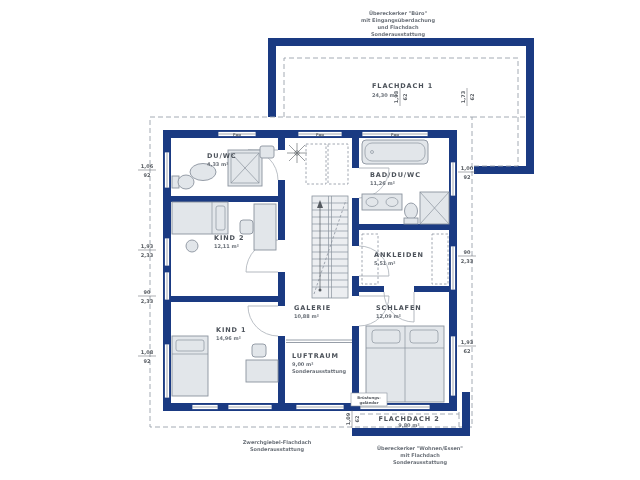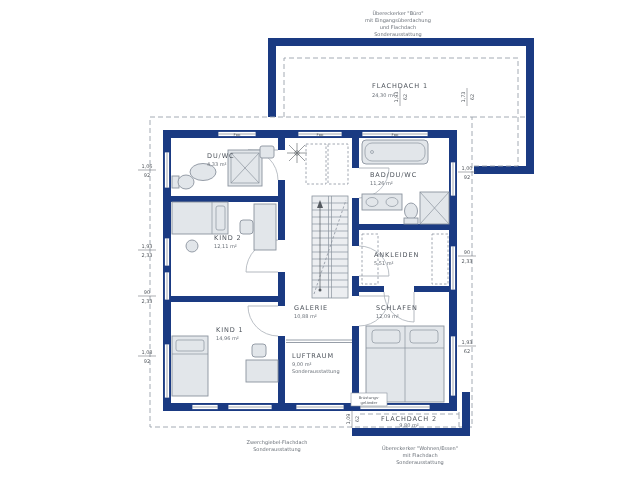--- a/index.html
+++ b/index.html
@@ -1,17 +1,17 @@
 <!DOCTYPE html>
 <html><head>
 <meta charset="utf-8">
 <style>
   html,body{margin:0;padding:0;background:#fff;}
   #stage{position:relative;width:640px;height:480px;background:#ffffff;overflow:hidden;
-         font-family:"DejaVu Sans", sans-serif;}
+         font-family:"DejaVu Sans", sans-serif;font-weight:bold;}
   svg{display:block;}
   .wall{fill:#1a3a82;}
   .win{fill:#ffffff;stroke:#1a3a82;stroke-width:0.8;}
   .winline{stroke:#8b939e;stroke-width:0.8;}
   .dash{fill:none;stroke:#9aa2ab;stroke-width:0.9;stroke-dasharray:5 3;}
   .dash2{fill:none;stroke:#8b939e;stroke-width:0.8;stroke-dasharray:2.5 2;}
   .furn{fill:#e2e6ea;stroke:#8b939e;stroke-width:0.9;}
   .furnline{fill:none;stroke:#8b939e;stroke-width:0.7;}
   .stairfill{fill:#eceef1;stroke:#8b939e;stroke-width:0.8;}
   .arc{fill:none;stroke:#aab0b8;stroke-width:0.8;}

